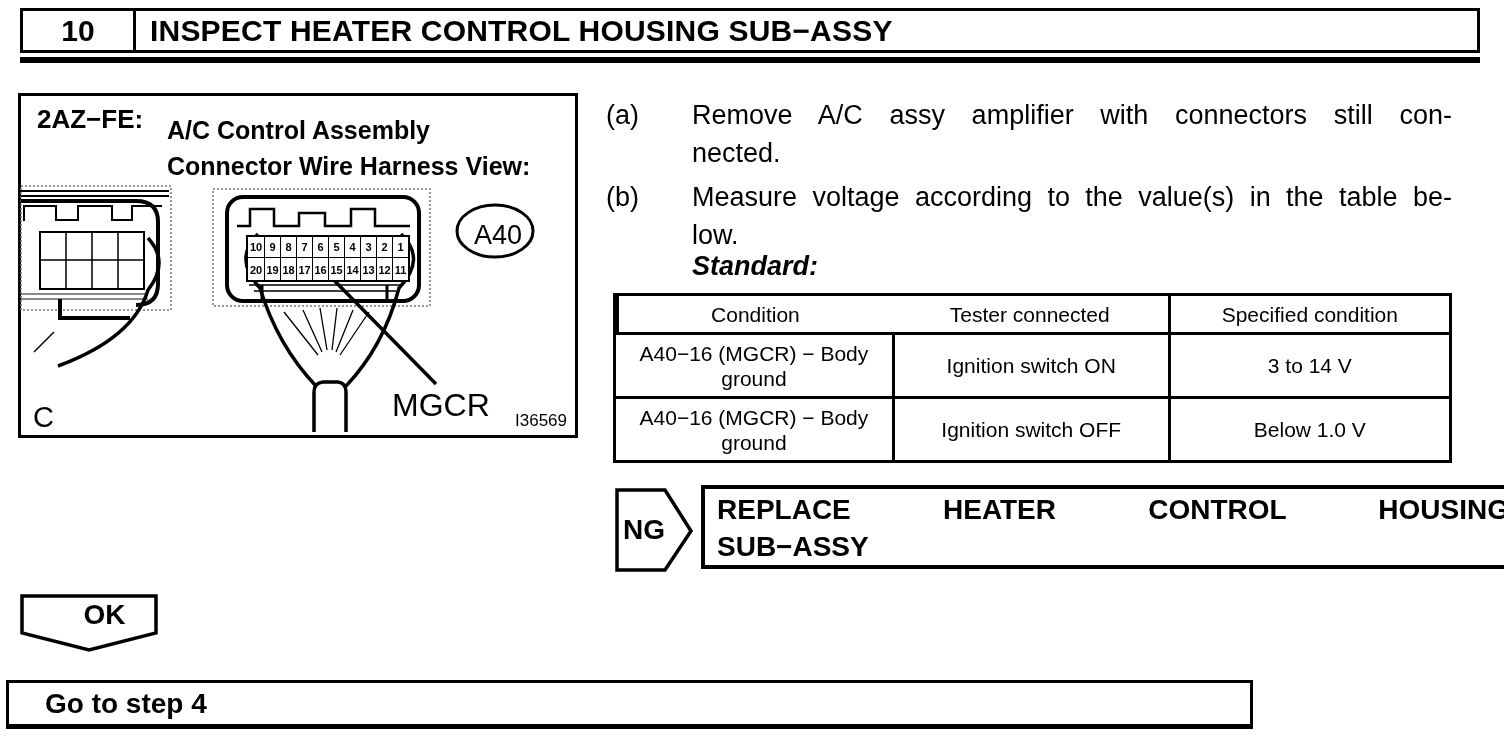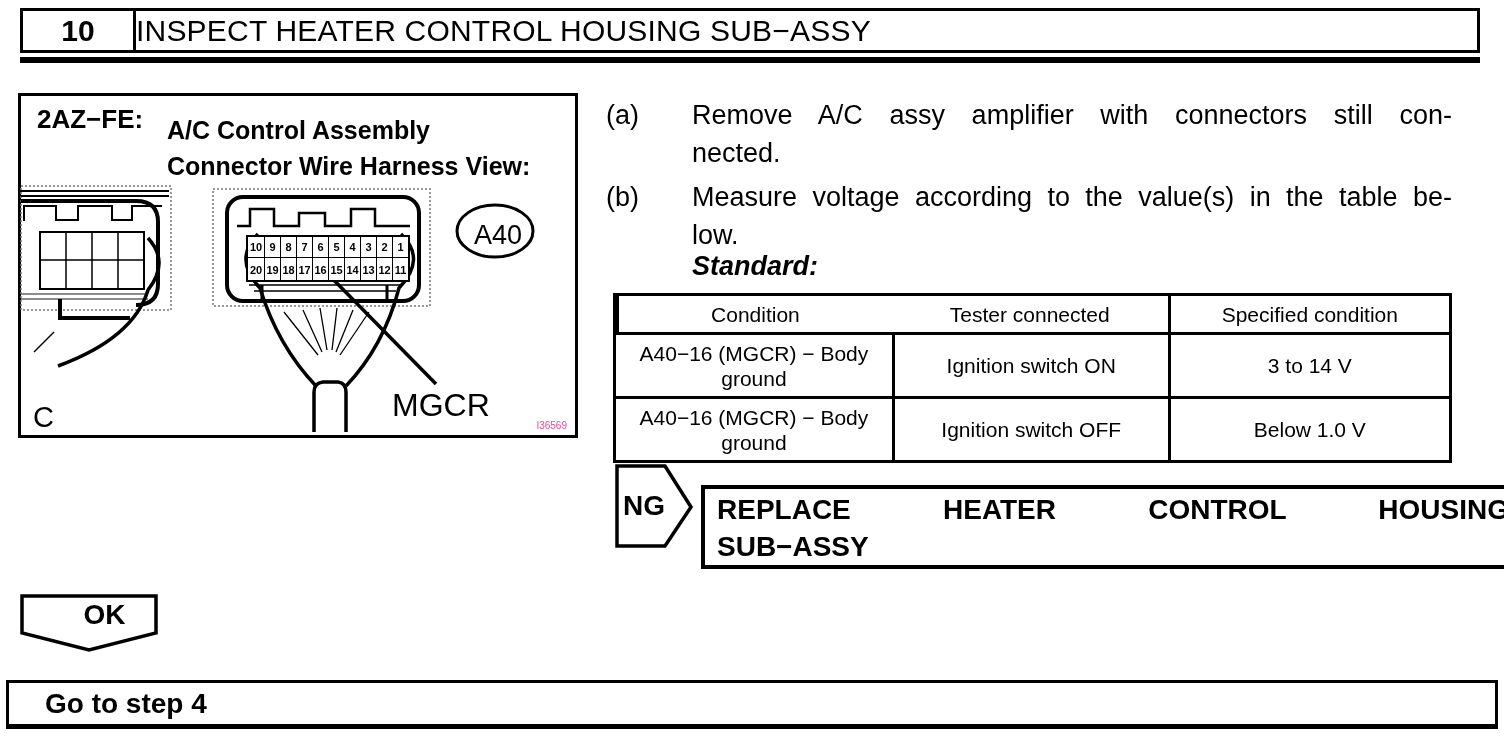--- a/index.html
+++ b/index.html
@@ -12,35 +12,35 @@
   
   .step-header {
     position:absolute; left:20px; top:8px; width:1460px; height:45px;
     border:3px solid #000; display:flex; align-items:stretch; background:#fff;
   }
   .step-num {
     width:113px; border-right:3px solid #000; font-weight:bold; font-size:30px;
     display:flex; align-items:center; justify-content:center;
   }
   .step-title {
-    flex:1; font-weight:normal; font-size:30px; display:flex; align-items:center;
-    padding-left:0; letter-spacing:0.2px; white-space:nowrap;
+    flex:1; font-weight:bold; font-size:30px; display:flex; align-items:center;
+    padding-left:14px; letter-spacing:0.2px; white-space:nowrap;
   }
   .header-rule { position:absolute; left:20px; top:57px; width:1460px; height:6px; background:#000; }
 
   
   .figure-box { position:absolute; left:18px; top:93px; width:560px; height:345px; border:3px solid #000; background:#fff; }
   .figure-box svg { position:absolute; left:-3px; top:-3px; }
   .fig-engine { position:absolute; left:16px; top:8px; font-weight:bold; font-size:26px; }
   .fig-cap1 { position:absolute; left:146px; top:20px; font-weight:bold; font-size:25px; }
   .fig-cap2 { position:absolute; left:146px; top:56px; font-weight:bold; font-size:25px; }
   .a40-label { position:absolute; left:437px; top:123px; width:80px; height:32px; display:flex; align-items:center; justify-content:center; font-size:27px; }
   .mgcr-label { position:absolute; left:371px; top:291px; font-size:32px; }
   .fig-corner { position:absolute; left:12px; top:305px; font-size:29px; }
-  .fig-num { position:absolute; right:8px; bottom:4px; font-size:10px; color:#ec4899; }
+  .fig-num { position:absolute; right:8px; bottom:4px; font-size:17px; color:#000000; }
 
   .pin-grid {
     position:absolute; left:225px; top:139px; width:164px; height:47px;
     display:grid; grid-template-columns:repeat(10,1fr); grid-template-rows:21px 23px;
     border:2px solid #000; background:#fff;
   }
   .pin {
     display:flex; align-items:center; justify-content:center;
     font-size:11px; font-weight:bold; border-left:1px solid #000; overflow:hidden;
   }
@@ -62,31 +62,31 @@
   .cell {
     display:flex; align-items:center; justify-content:center; text-align:center;
     font-size:21px; line-height:25px; padding:2px 8px;
     border-left:3px solid #000; border-top:3px solid #000;
   }
   .cell.first-col { border-left:none; }
   .cell.head { border-top:none; height:36px; }
   .cell.body { height:64px; }
 
   
-  .ng-wrap { position:absolute; left:615px; top:464px; width:80px; height:84px; }
+  .ng-wrap { position:absolute; left:615px; top:488px; width:80px; height:84px; }
   .ng-wrap .lbl { position:absolute; left:0; top:0; width:58px; height:84px; display:flex; align-items:center; justify-content:center; font-weight:bold; font-size:28px; }
   .replace-box {
     position:absolute; left:701px; top:485px; width:824px; height:84px;
     border:4px solid #000; padding:2px 12px 0 12px; font-weight:bold; font-size:28px; line-height:37px;
   }
   .replace-box .l1 { text-align:justify; text-align-last:justify; }
   .ok-wrap { position:absolute; left:20px; top:594px; width:140px; height:62px; }
   .ok-wrap .lbl { position:absolute; left:0; top:2px; width:137px; height:38px; display:flex; align-items:center; justify-content:center; font-weight:bold; font-size:28px;padding-left:32px; }
   .goto-box {
-    position:absolute; left:6px; top:680px; width:1492px; height:49px;
+    position:absolute; left:6px; top:680px; width:1247px; height:49px;
     border:3px solid #000; border-bottom-width:5px;
     font-weight:bold; font-size:28px; line-height:42px; padding-left:36px; background:#fff;
   }
 </style>
 </head>
 <body>
 
 <div class="page">
 
   <div class="step-header">

